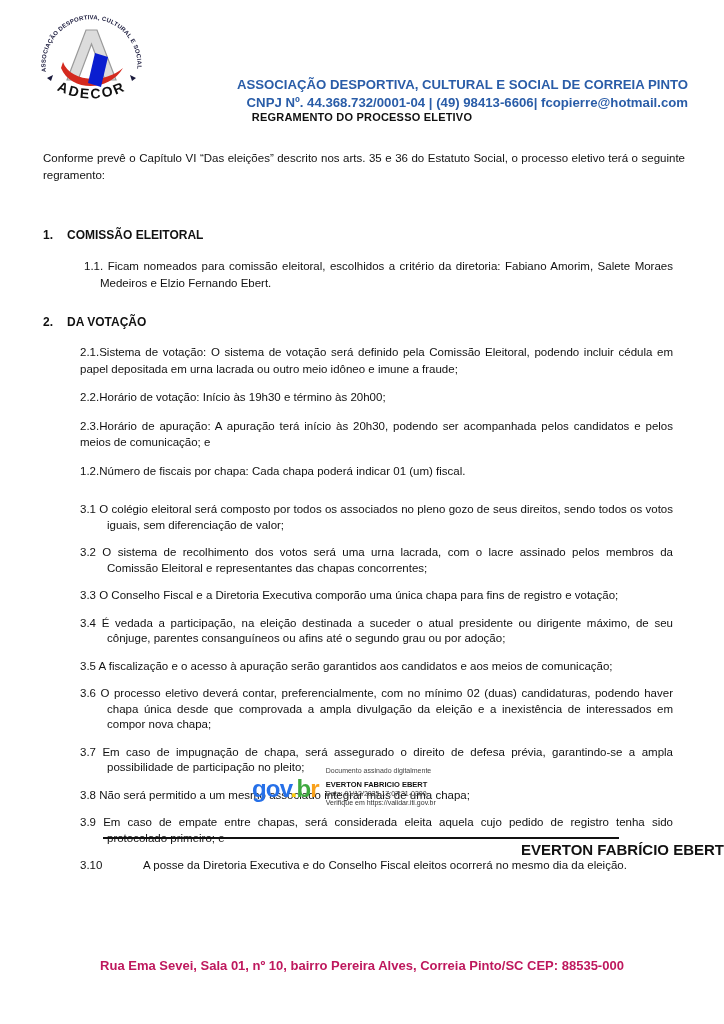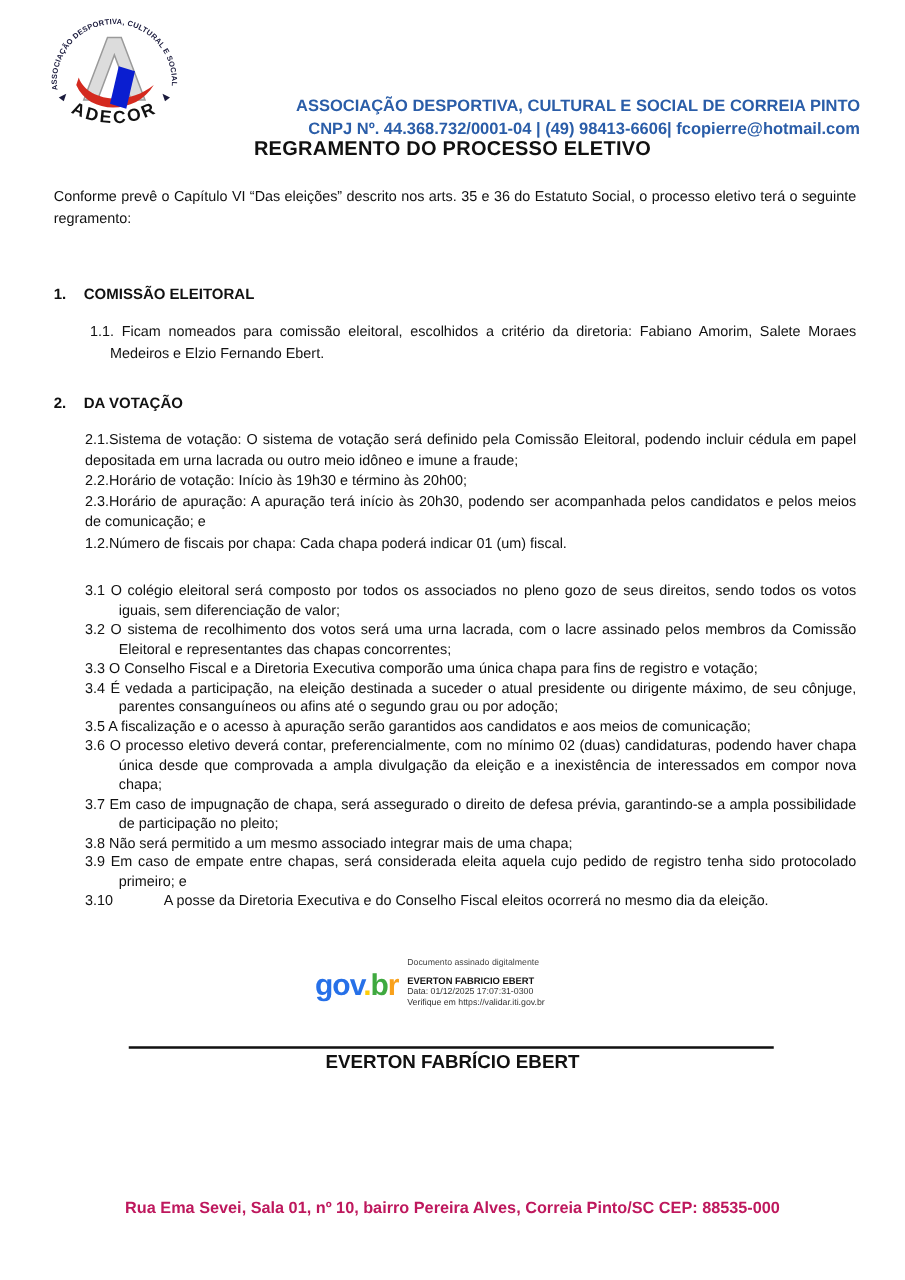--- a/index.html
+++ b/index.html
@@ -12,38 +12,38 @@
   .logo { position:absolute; left:33px; top:6px; }
 
   
   .header-block {
     position:absolute; top:76px; left:160px; right:36px;
     text-align:right; font-weight:bold; font-size:13.2px; line-height:18px;
     color:#2a5da8;
   }
   .doc-title {
     position:absolute; top:111px; left:0; width:724px; text-align:center;
-    font-weight:bold; font-size:16px; color:#111; letter-spacing:0.2px;
+    font-weight:bold; font-size:11px; color:#111; letter-spacing:0.2px;
   }
 
   
   .body { position:absolute; left:43px; width:642px; top:150px; font-size:11.5px; }
   .intro { margin:0; text-align:justify; line-height:16.5px; }
 
   .sec-head { font-weight:bold; font-size:12px; line-height:15px; }
   .sec-num { display:inline-block; width:24px; }
 
   #s1 { margin-top:45px; }
   #s2 { margin-top:24px; }
   #s3 { margin-top:23px; }
   .items1 { margin-top:15px; }
   .items2 { margin-top:14px; }
   .items3 { margin-top:13px; }
 
-  .item { margin:0; text-align:justify; }
+  .item { margin:12px; text-align:justify; }
   .items1 .item { line-height:16.5px; padding-left:45px; text-indent:-16px; }
   .items2 .item { line-height:16.5px; padding-left:25px; }
   .items3 .item { line-height:15.5px; padding-left:52px; text-indent:-27px; }
   .items3 .item.wide { padding-left:25px; text-indent:0; }
   .items3 .item.wide .num { display:inline-block; width:63px; }
 
   
   .stamp { position:absolute; left:252px; top:766px; display:flex; align-items:flex-start; }
   .gov-logo {
     font-weight:bold; font-size:24px; letter-spacing:-0.8px; margin-top:11px;
@@ -53,21 +53,21 @@
   .gov-logo .c-dot { color:#ffcd07; }
   .gov-logo .c-b   { color:#3fa93f; }
   .gov-logo .c-r   { color:#f9a11b; }
   .stamp-text { margin-left:7px; font-size:7px; line-height:9px; color:#333; }
   .stamp-text .lede { margin-bottom:5px; color:#444; }
   .stamp-text .signer { font-weight:bold; color:#111; font-size:7.5px; }
 
   
   .sig-line { position:absolute; top:837px; left:103px; width:516px; border-top:2px solid #111; }
   .sig-block {
-    position:absolute; top:841px; left:0; width:724px; text-align:center;
+    position:absolute; top:841px; left:0; width:724px; text-align:right;
     font-weight:bold; font-size:15px; line-height:17px; color:#111;
   }
 
   
   .footer {
     position:absolute; top:958px; left:0; width:724px; text-align:center;
     font-weight:bold; font-size:13px; color:#be185d;
   }
 </style>
 </head>

